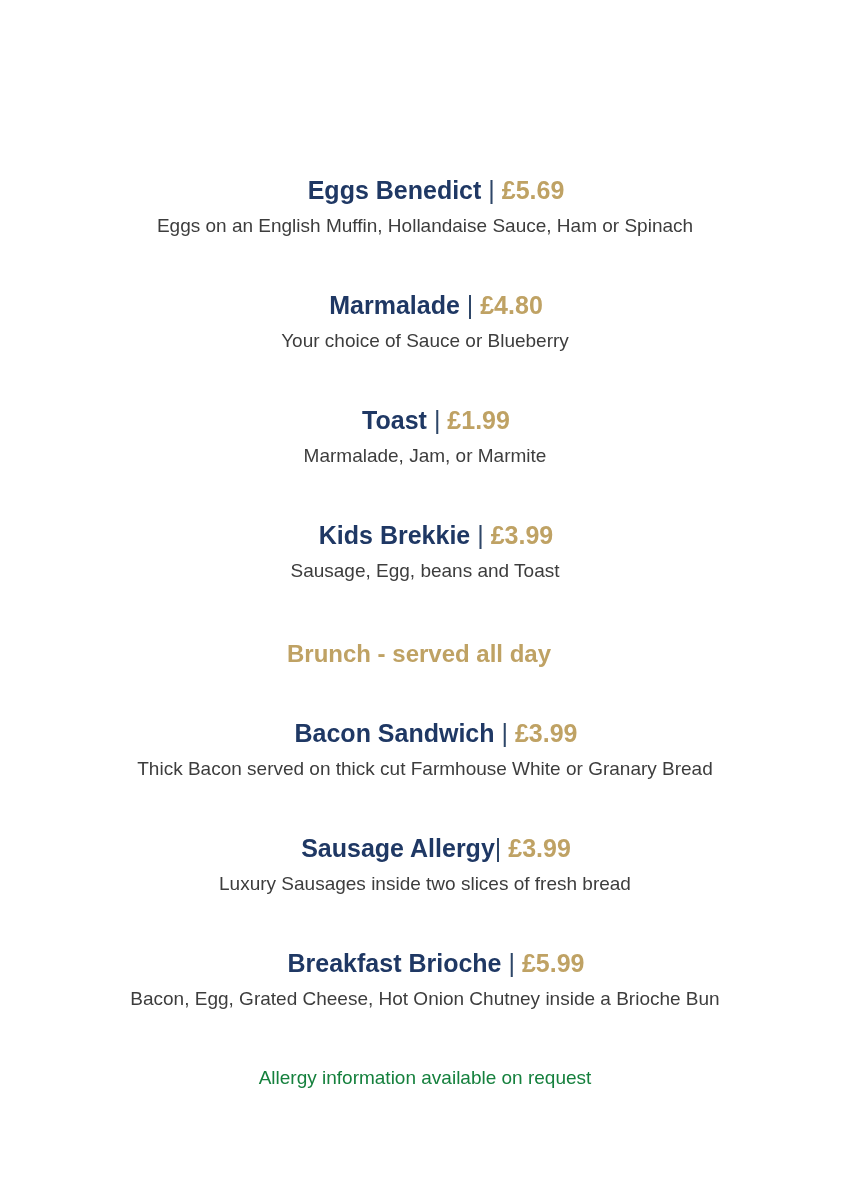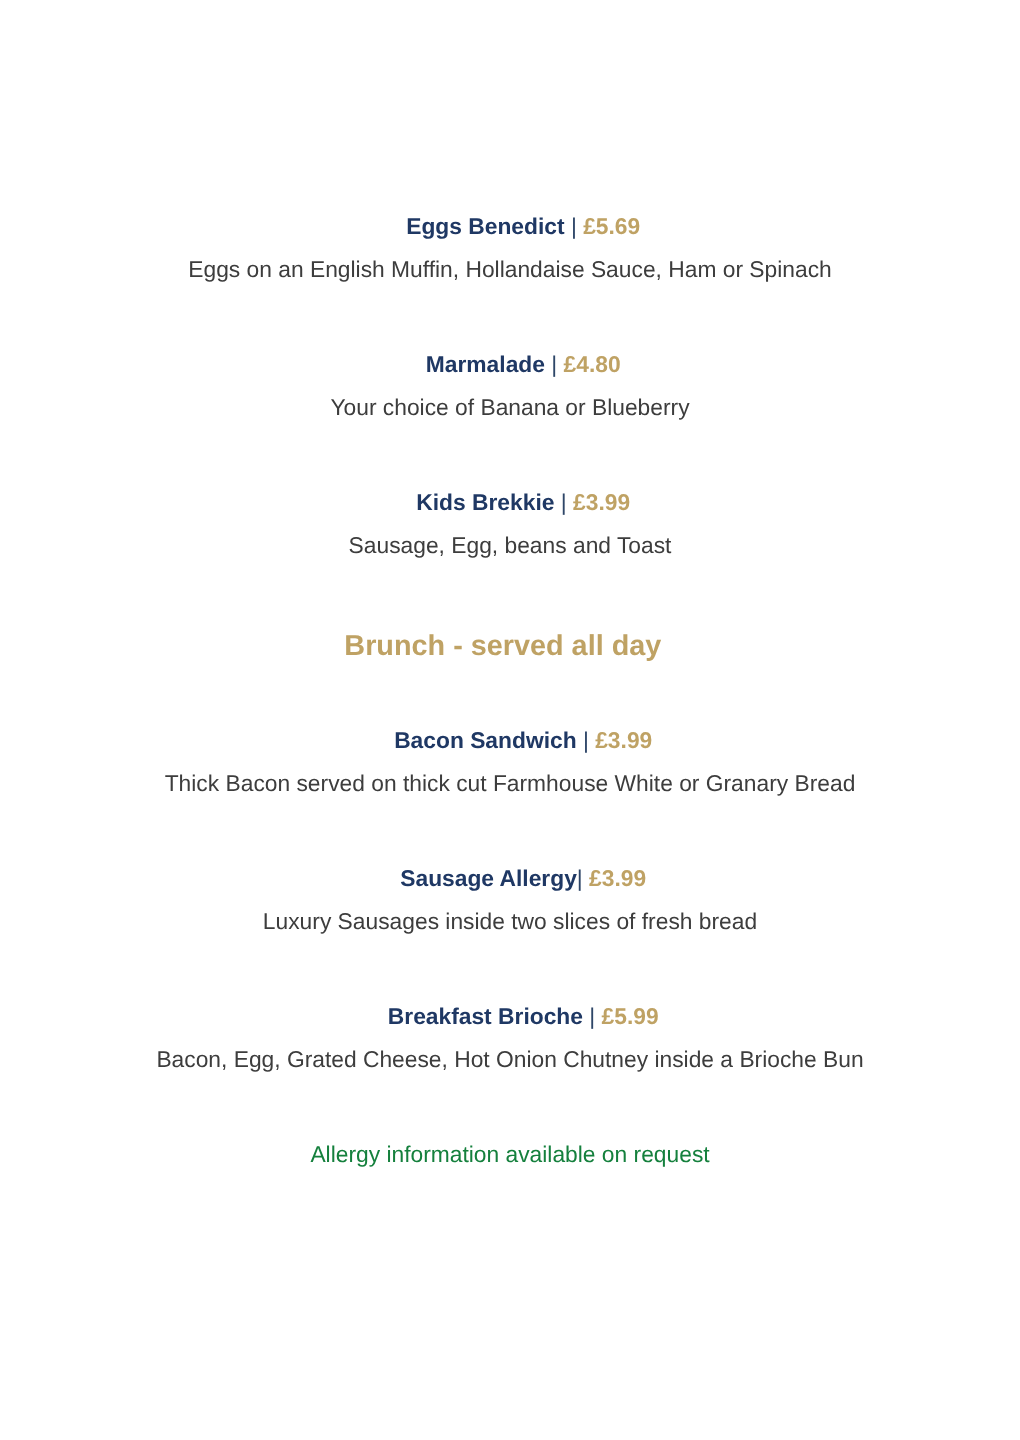--- a/index.html
+++ b/index.html
@@ -17,21 +17,21 @@
     font-family: "Liberation Sans", "DejaVu Sans", sans-serif;
     text-align: center;
   }
   .menu {
     padding-top: 177px;
   }
   .menu-item {
     margin-bottom: 53px;
   }
   .item-title {
-    font-size: 19px;
+    font-size: 25px;
     line-height: 26px;
     font-weight: 700;
     color: #1F3864;
     margin: 0 0 10px 0;
     padding-left: 22px;
   }
   .item-sep {
     font-weight: 400;
     color: #2E4668;
     white-space: pre;
@@ -68,23 +68,27 @@
 <div class="page">
   <div class="menu">
 
     <div class="menu-item">
       <p class="item-title"><span>Eggs Benedict</span><span class="item-sep"> | </span><span class="item-price">£5.69</span></p>
       <p class="item-desc">Eggs on an English Muffin, Hollandaise Sauce, Ham or Spinach</p>
     </div>
 
     <div class="menu-item">
       <p class="item-title"><span>Marmalade</span><span class="item-sep"> | </span><span class="item-price">£4.80</span></p>
-      <p class="item-desc">Your choice of Banana or Blueberry</p>
+      <p class="item-desc">Your choice of Sauce or Blueberry</p>
     </div>
 
+    <div class="menu-item">
+      <p class="item-title"><span>Toast</span><span class="item-sep"> | </span><span class="item-price">£1.99</span></p>
+      <p class="item-desc">Marmalade, Jam, or Marmite</p>
+    </div>
 
     <div class="menu-item">
       <p class="item-title"><span>Kids Brekkie</span><span class="item-sep"> | </span><span class="item-price">£3.99</span></p>
       <p class="item-desc">Sausage, Egg, beans and Toast</p>
     </div>
 
     <h2 class="section-heading">Brunch - served all day</h2>
 
     <div class="menu-item">
       <p class="item-title"><span>Bacon Sandwich</span><span class="item-sep"> | </span><span class="item-price">£3.99</span></p>

